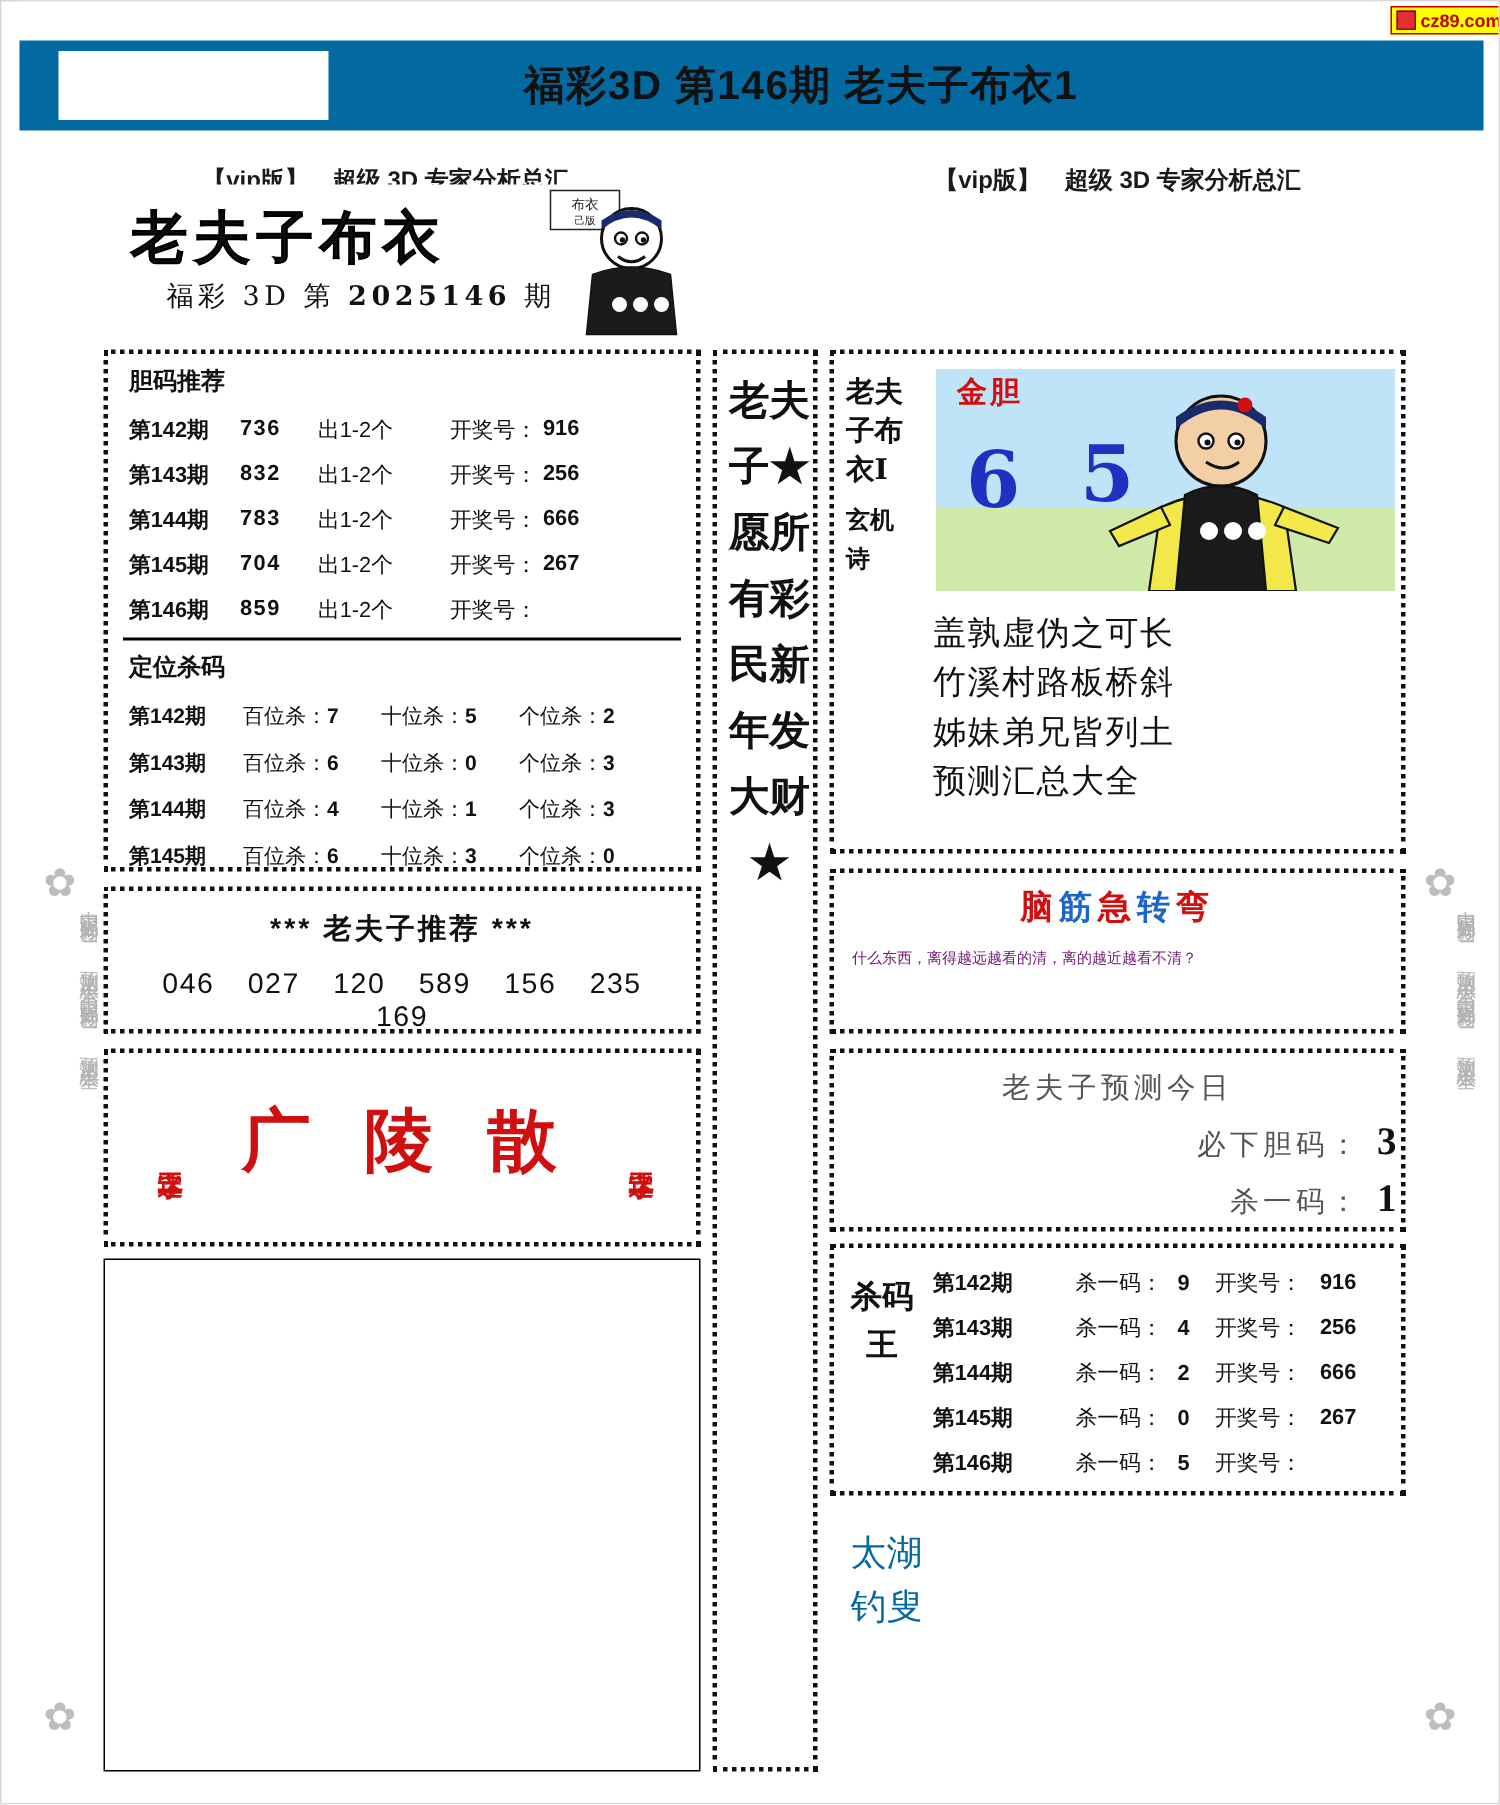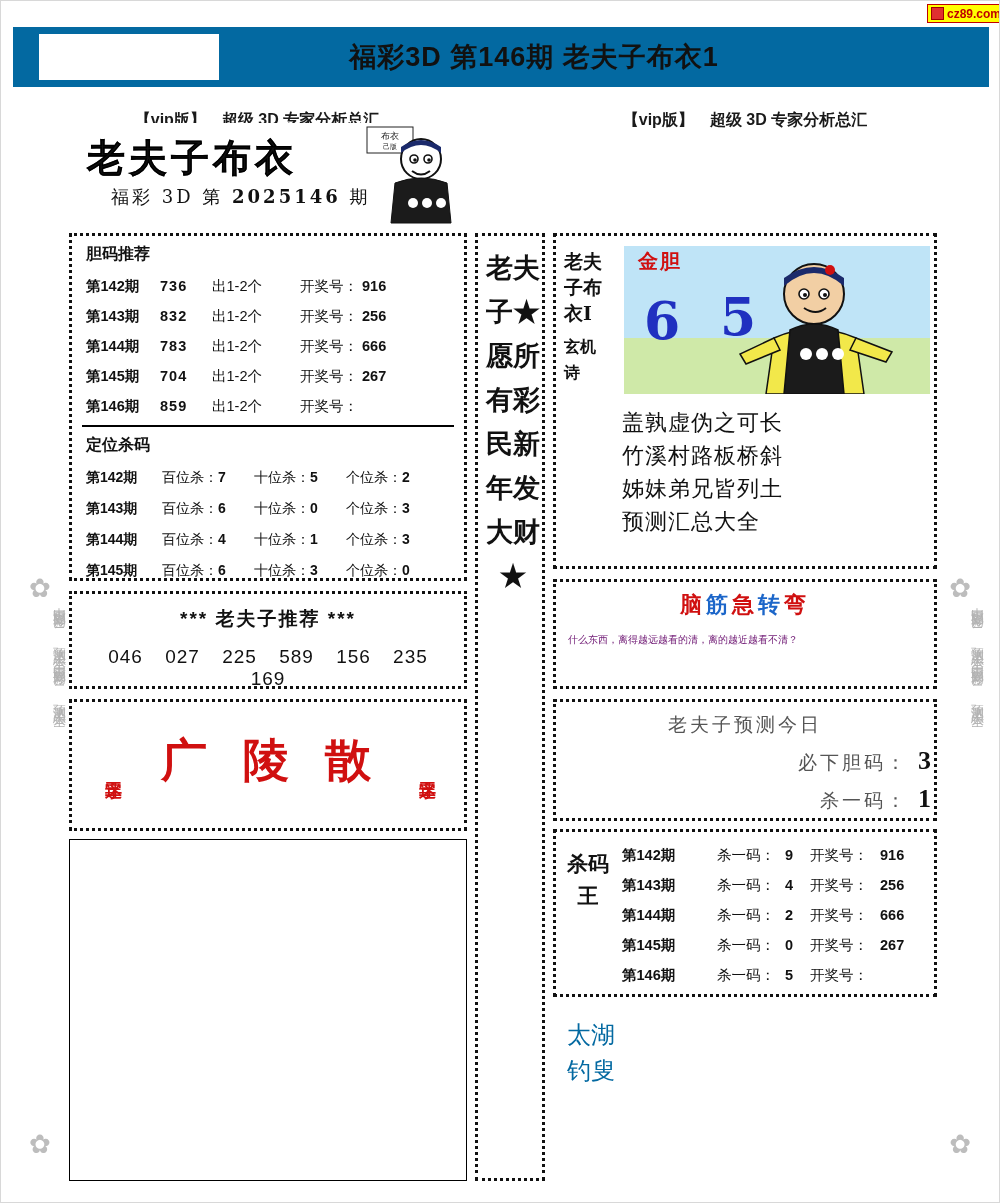--- a/index.html
+++ b/index.html
@@ -510,21 +510,21 @@
       <span class="seg"><span>十位杀：</span><b>6</b></span>
       <span class="seg"><span>个位杀：</span><b>7</b></span>
     </div>
   </div>
 
   <div class="dotted" id="rec-block">
     <div class="rec-title">*** 老夫子推荐 ***</div>
     <div class="rec-nums">
       <span>046</span>
       <span>027</span>
-      <span>225</span>
+      <span>120</span>
       <span>589</span>
       <span>156</span>
       <span>235</span>
       <span>169</span>
     </div>
   </div>
 
   <div class="dotted" id="riddle-block">
     <div class="riddle-side l">三字迷</div>
     <div class="riddle-main">广 陵 散</div>

